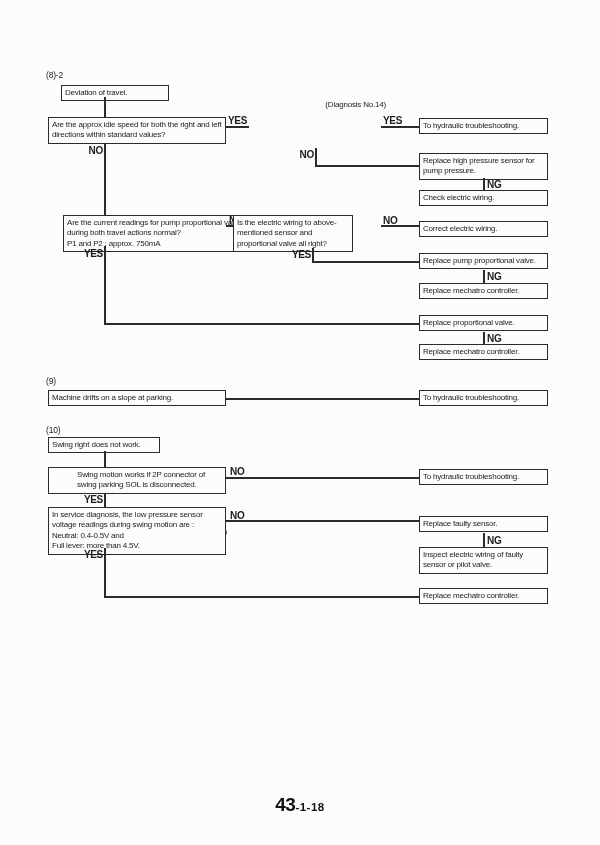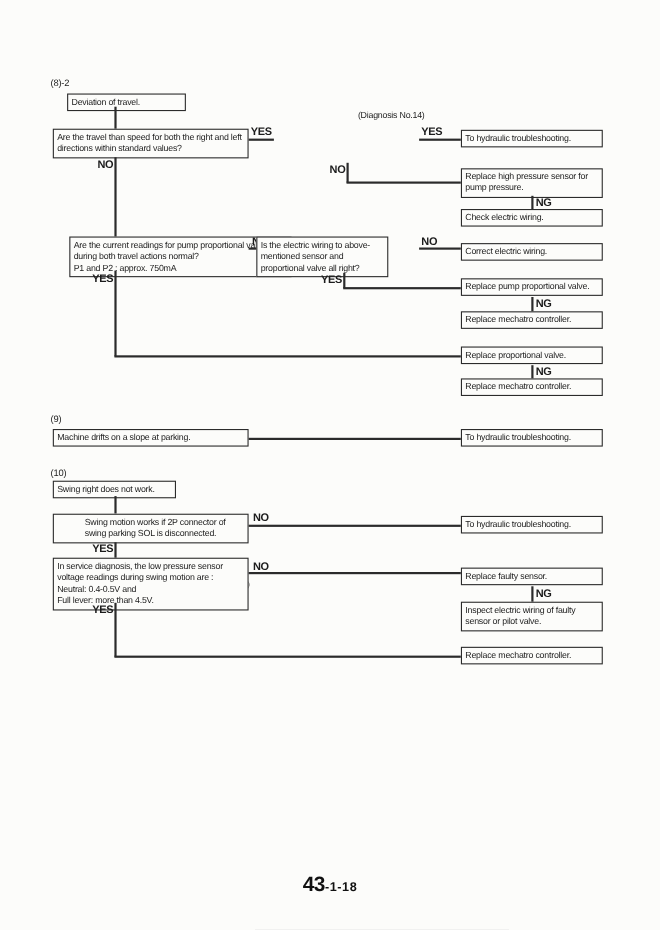--- a/index.html
+++ b/index.html
@@ -48,21 +48,21 @@
 </head>
 <body>
 
 <div class="page">
 
   <div class="sl" style="left:46px;top:71px;">(8)-2</div>
 
   <div class="box" style="left:48px;top:85px;width:108px;margin-left:13px;">Deviation of travel.</div>
   <div class="vl" style="left:104px;top:97px;height:21px;"></div>
 
-  <div class="box" style="left:48px;top:117px;width:178px;">Are the travel than speed for both the right and left directions within standard values?</div>
+  <div class="box" style="left:48px;top:117px;width:178px;">Are the approx idle speed for both the right and left directions within standard values?</div>
 
   <div class="cl" style="left:228px;top:116px;">YES</div>
   <div class="hl" style="left:226px;top:126px;width:23px;"></div>
 
   <div class="dn" style="left:296px;top:101px;width:90px;">(Diagnosis No.14)</div>
 
   <div class="cl" style="left:383px;top:116px;">YES</div>
   <div class="hl" style="left:381px;top:126px;width:38px;"></div>
   <div class="box" style="left:419px;top:118px;width:129px;">To hydraulic troubleshooting.</div>
 

